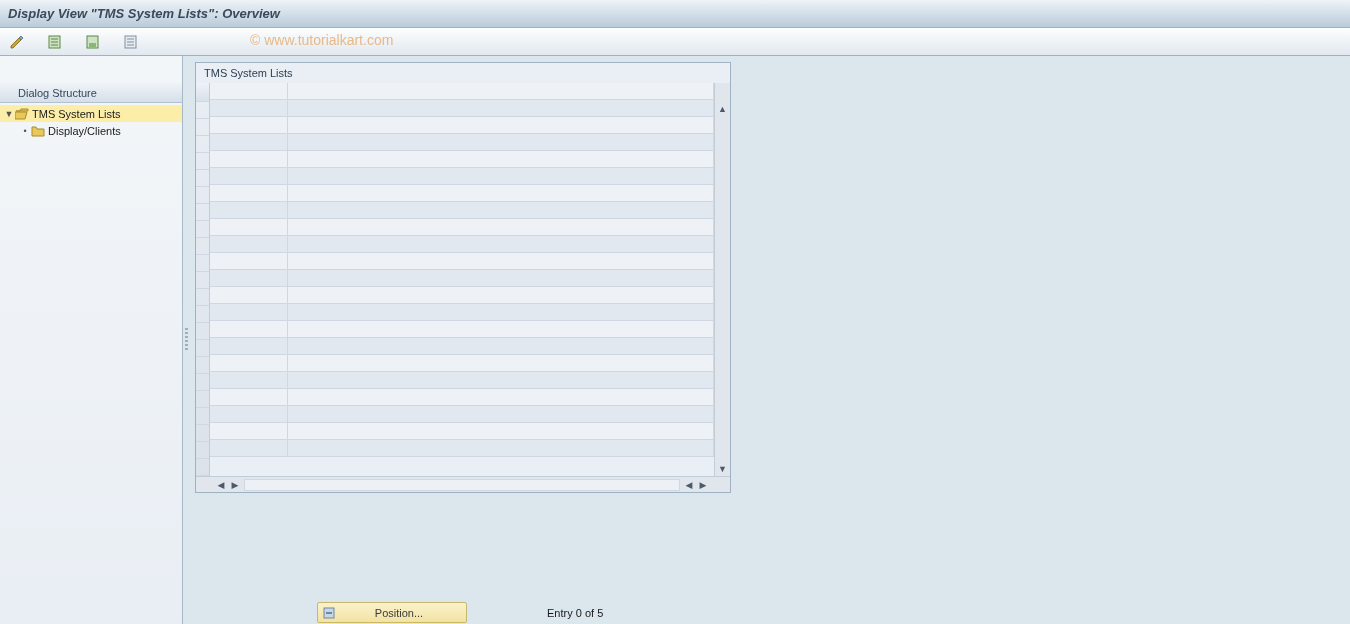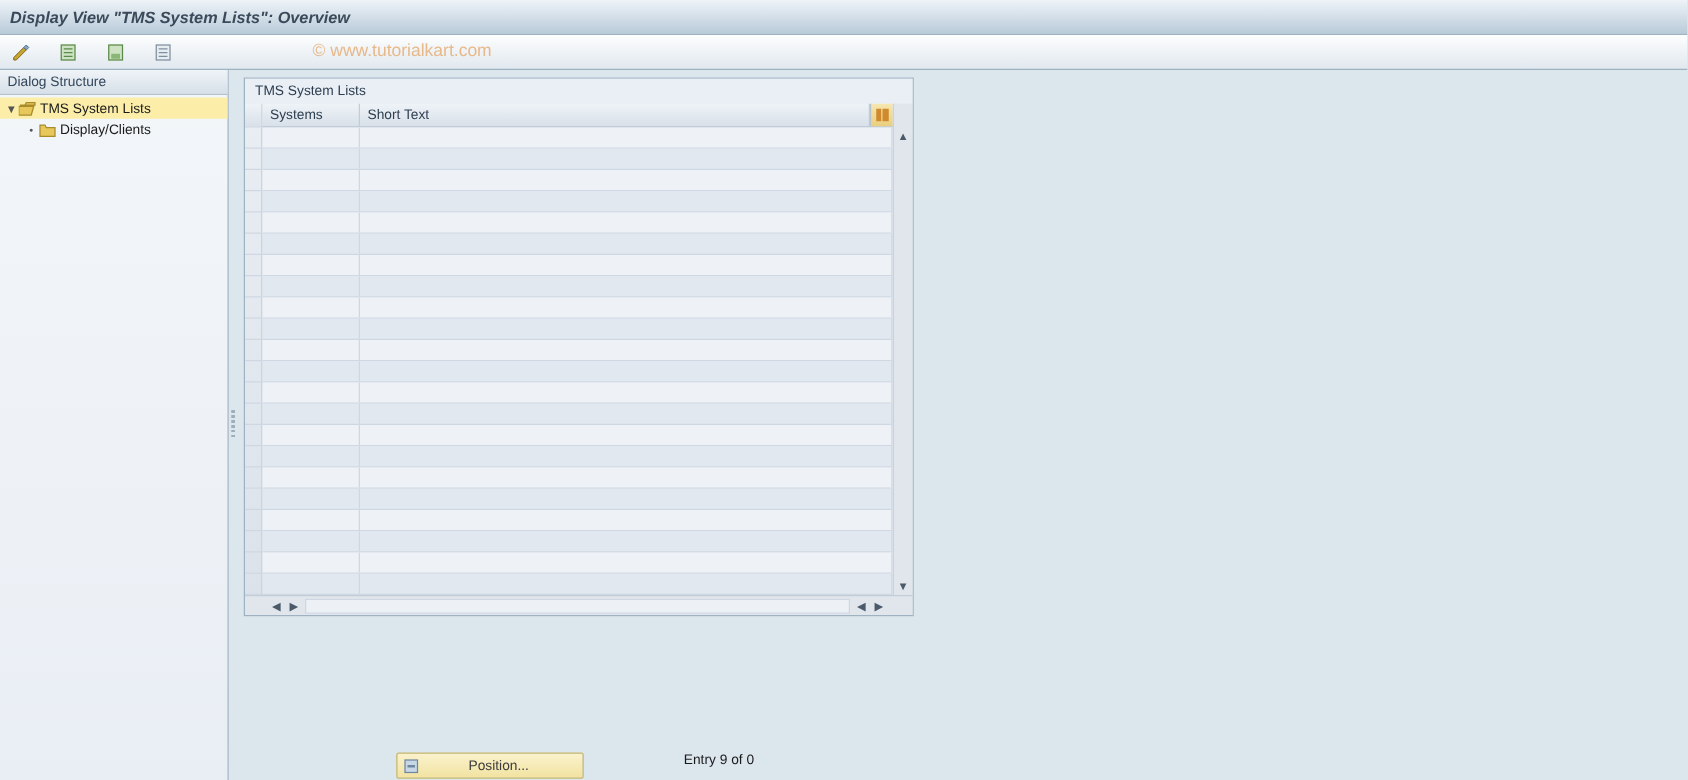--- a/index.html
+++ b/index.html
@@ -69,24 +69,25 @@
     width: 183px;
     background: linear-gradient(to bottom, #f3f6f9 0%, #e9eef4 100%);
     border-right: 1px solid #a9b8c6;
     display: flex;
     flex-direction: column;
   }
   .tree-header {
     height: 20px;
     background: linear-gradient(to bottom, #eff4f8 0%, #d6dfe8 100%);
     border-bottom: 1px solid #b3c1cf;
-    padding-left: 6px;
+    padding-left: 18px;
     display: flex;
     align-items: center;
     color: #33475b;
+    margin-top: 27px;
   }
   .tree-body {
     flex: 1;
     padding-top: 2px;
   }
   .tree-row {
     height: 17px;
     display: flex;
     align-items: center;
     padding-left: 4px;
@@ -247,21 +248,21 @@
     flex:1;height:12px;background:#edf1f5;border:1px solid #cfd8e2;margin:0 2px;
   }
 
   
   .footer {
     position:absolute;
     left: 6px;
     top: 546px;
     width: 800px;
     display:flex;
-    align-items:flex-start;
+    align-items:center;
   }
   .position-btn {
     margin-left: 122px;
     width: 150px;
     height: 21px;
     background: linear-gradient(to bottom,#faf2cd,#f2e3a1);
     border:1px solid #c7b86a;
     border-radius:2px;
     display:flex;
     align-items:center;
@@ -382,30 +383,20 @@
           <div class="rh"></div>
           <div class="rh"></div>
           <div class="rh"></div>
           <div class="rh"></div>
           <div class="rh"></div>
           <div class="rh"></div>
           <div class="rh"></div>
         </div>
 
         <div class="cols">
-          <div class="col-header">
-            <div class="ch ch-systems">Systems</div>
-            <div class="ch ch-shorttext">Short Text</div>
-            <div class="ch-config">
-              <svg width="12" height="12" viewBox="0 0 12 12">
-                  <rect x="1" y="1" width="4" height="10" fill="#d08a2e"></rect>
-                  <rect x="6" y="1" width="5" height="10" fill="#d08a2e"></rect>
-                </svg>
-            </div>
-          </div>
           <div class="rows">
             <div class="row">
                 <div class="cell c1"></div>
                 <div class="cell c2"></div>
               </div>
             <div class="row alt">
                 <div class="cell c1"></div>
                 <div class="cell c2"></div>
               </div>
             <div class="row">
@@ -515,17 +506,17 @@
     <div class="footer">
       <div class="position-btn">
         <span class="icon">
           <svg width="12" height="12" viewBox="0 0 12 12">
               <rect x="1" y="1" width="10" height="10" fill="#c7d7e6" stroke="#6f87a0"></rect>
               <rect x="3" y="5" width="6" height="2" fill="#6f87a0"></rect>
             </svg>
         </span>
         <span class="lbl">Position...</span>
       </div>
-      <span class="entry-text">Entry 9 of 0</span>
+      <span class="entry-text">Entry 0 of 5</span>
     </div>
 
   </div>
 </div>
 
 </body></html>

